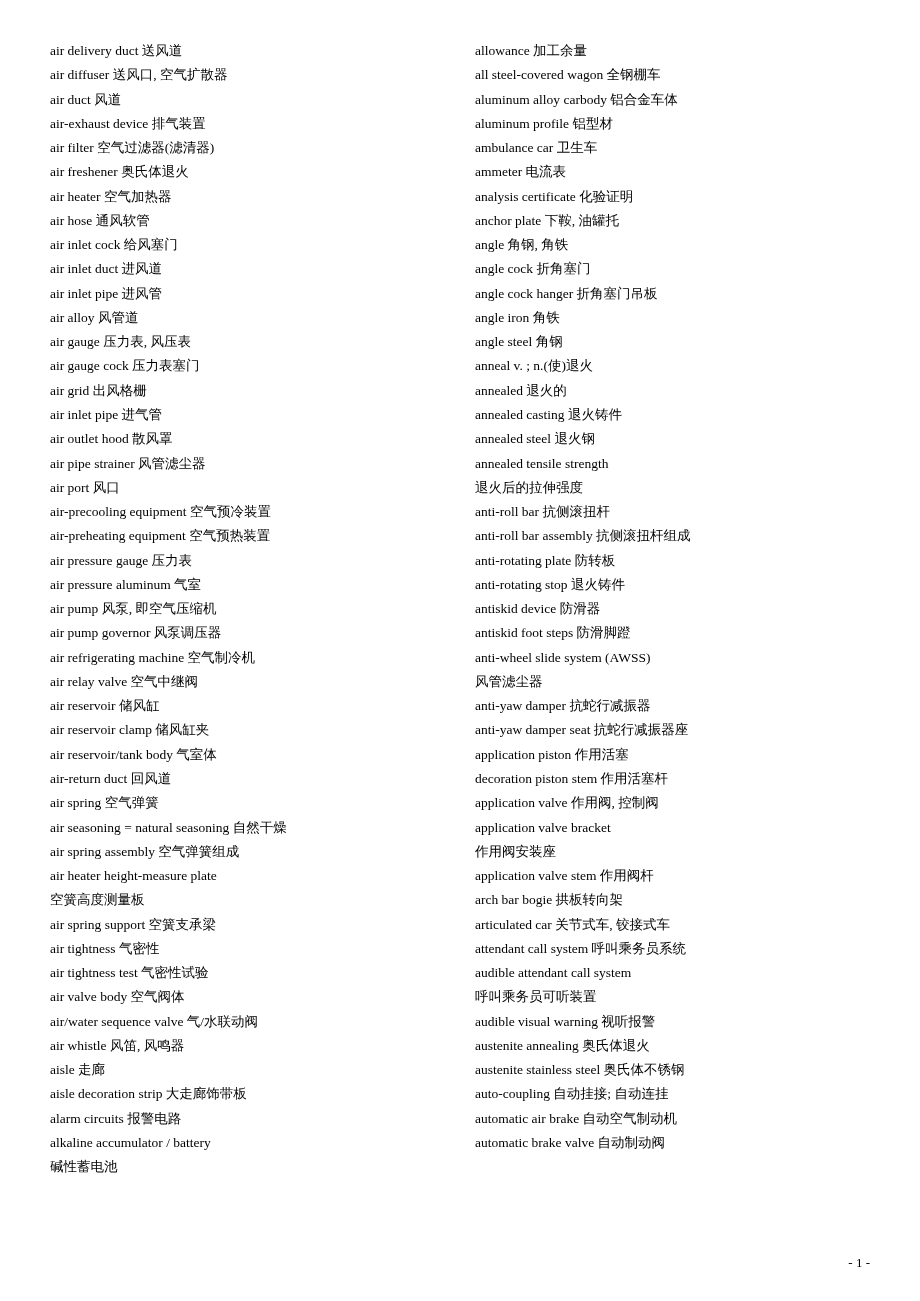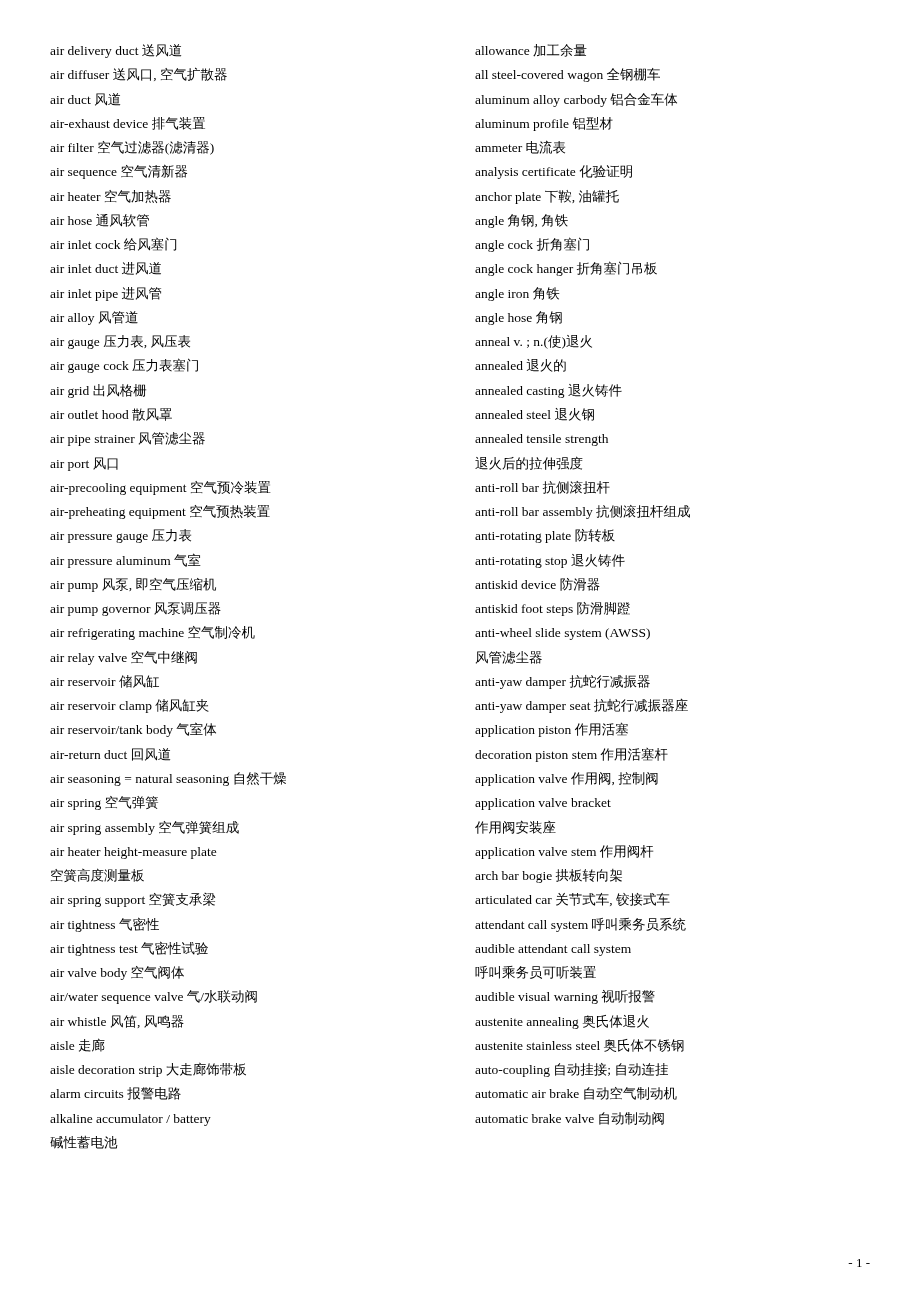--- a/index.html
+++ b/index.html
@@ -43,47 +43,48 @@
 <body>
 
 <div class="page-content">
   <div class="column">
 
   <div class="entry">air delivery duct  送风道</div>
       <div class="entry">air diffuser 送风口, 空气扩散器</div>
       <div class="entry">air duct 风道</div>
       <div class="entry">air-exhaust device 排气装置</div>
       <div class="entry">air filter 空气过滤器(滤清器)</div>
-      <div class="entry">air sequence 空气清新器</div>
+      <div class="entry">air freshener 奥氏体退火</div>
       <div class="entry">air heater 空气加热器</div>
       <div class="entry">air hose 通风软管</div>
       <div class="entry">air inlet cock 给风塞门</div>
       <div class="entry">air inlet duct 进风道</div>
       <div class="entry">air inlet pipe 进风管</div>
       <div class="entry">air alloy 风管道</div>
       <div class="entry">air gauge 压力表, 风压表</div>
       <div class="entry">air gauge cock 压力表塞门</div>
       <div class="entry">air grid 出风格栅</div>
+      <div class="entry">air inlet pipe 进气管</div>
       <div class="entry">air outlet hood 散风罩</div>
       <div class="entry">air pipe strainer 风管滤尘器</div>
       <div class="entry">air port 风口</div>
       <div class="entry">air-precooling equipment 空气预冷装置</div>
       <div class="entry">air-preheating equipment 空气预热装置</div>
       <div class="entry">air pressure gauge 压力表</div>
       <div class="entry">air pressure aluminum 气室</div>
       <div class="entry">air pump  风泵, 即空气压缩机</div>
       <div class="entry">air pump governor 风泵调压器</div>
       <div class="entry">air refrigerating machine 空气制冷机</div>
       <div class="entry">air relay valve 空气中继阀</div>
       <div class="entry">air reservoir 储风缸</div>
       <div class="entry">air reservoir clamp 储风缸夹</div>
       <div class="entry">air reservoir/tank body 气室体</div>
       <div class="entry">air-return duct 回风道</div>
+      <div class="entry">air spring 空气弹簧</div>
       <div class="entry">air seasoning = natural seasoning 自然干燥</div>
-      <div class="entry">air spring 空气弹簧</div>
       <div class="entry">air spring assembly 空气弹簧组成</div>
       <div class="entry">air heater height-measure plate</div>
       <div class="entry">空簧高度测量板</div>
       <div class="entry">air spring support 空簧支承梁</div>
       <div class="entry">air tightness 气密性</div>
       <div class="entry">air tightness test 气密性试验</div>
       <div class="entry">air valve body 空气阀体</div>
       <div class="entry">air/water sequence valve 气/水联动阀</div>
       <div class="entry">air whistle 风笛, 风鸣器</div>
       <div class="entry">aisle  走廊</div>
@@ -91,28 +92,29 @@
       <div class="entry">alarm circuits  报警电路</div>
       <div class="entry">alkaline accumulator / battery</div>
       <div class="entry">碱性蓄电池</div>
     </div>
   <div class="column">
 
   <div class="entry">allowance 加工余量</div>
       <div class="entry">all steel-covered wagon 全钢棚车</div>
       <div class="entry">aluminum alloy carbody 铝合金车体</div>
       <div class="entry">aluminum profile 铝型材</div>
+      <div class="entry">ambulance car 卫生车</div>
       <div class="entry">ammeter 电流表</div>
       <div class="entry">analysis certificate 化验证明</div>
       <div class="entry">anchor plate 下鞍, 油罐托</div>
       <div class="entry">angle 角钢, 角铁</div>
       <div class="entry">angle cock 折角塞门</div>
       <div class="entry">angle cock hanger 折角塞门吊板</div>
       <div class="entry">angle iron 角铁</div>
-      <div class="entry">angle hose 角钢</div>
+      <div class="entry">angle steel 角钢</div>
       <div class="entry">anneal v. ; n.(使)退火</div>
       <div class="entry">annealed 退火的</div>
       <div class="entry">annealed casting 退火铸件</div>
       <div class="entry">annealed steel 退火钢</div>
       <div class="entry">annealed tensile strength</div>
       <div class="entry">退火后的拉伸强度</div>
       <div class="entry"> anti-roll bar 抗侧滚扭杆</div>
       <div class="entry">anti-roll bar assembly 抗侧滚扭杆组成</div>
       <div class="entry">anti-rotating plate 防转板</div>
       <div class="entry">anti-rotating stop  退火铸件</div>

